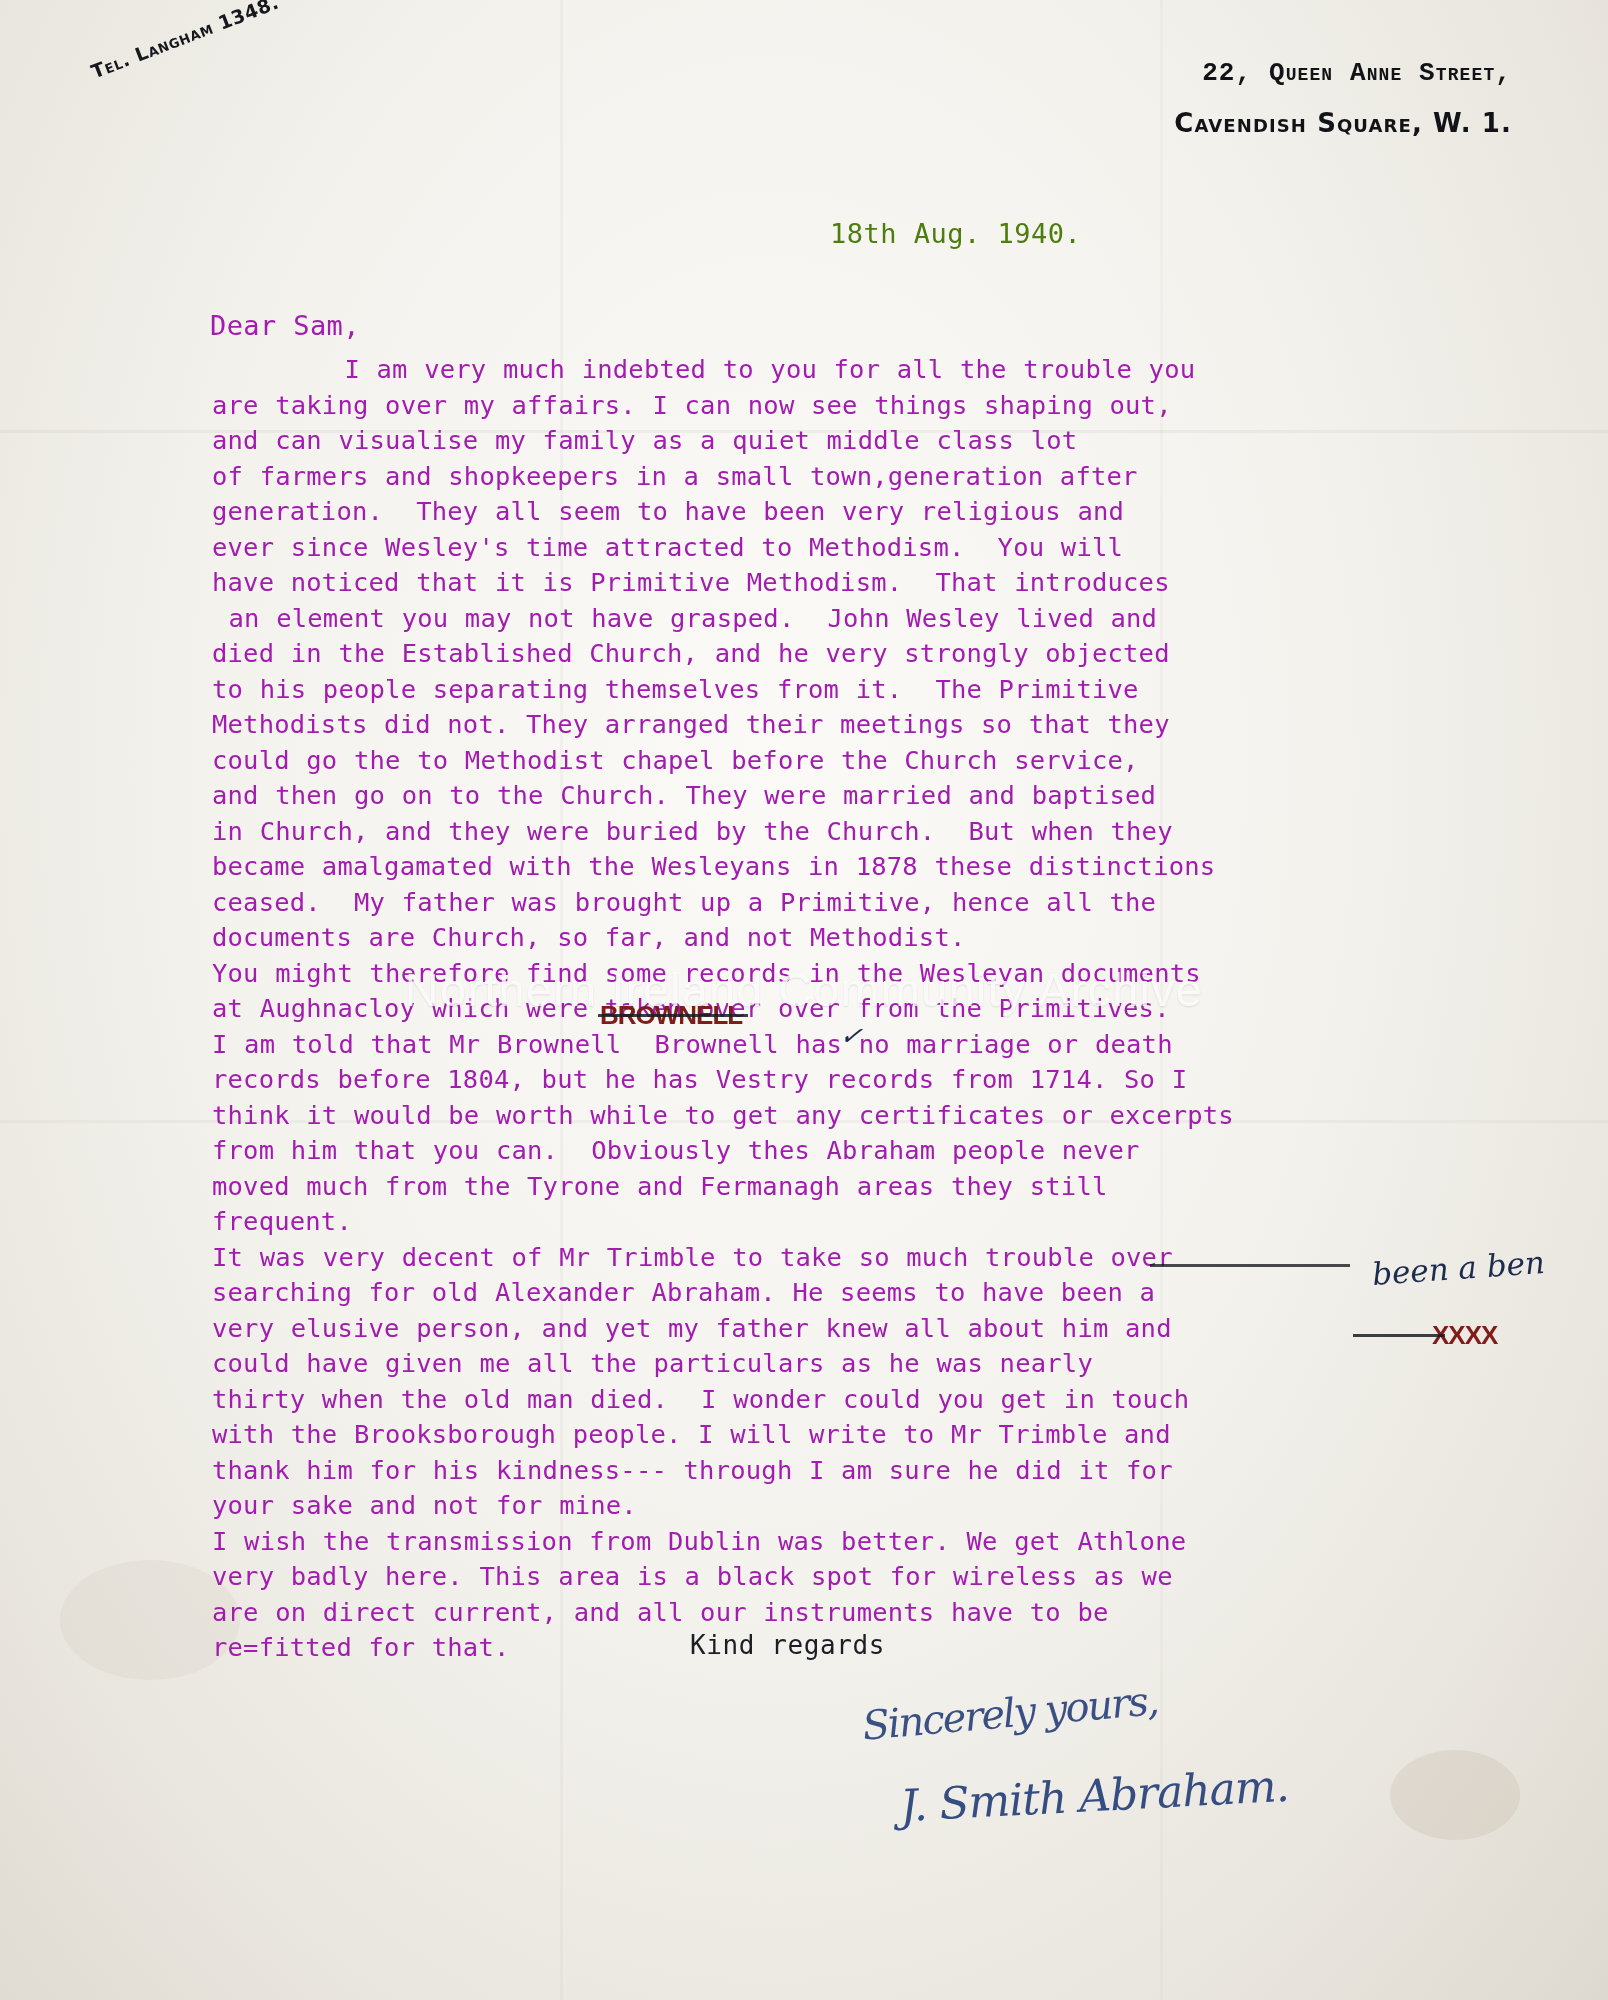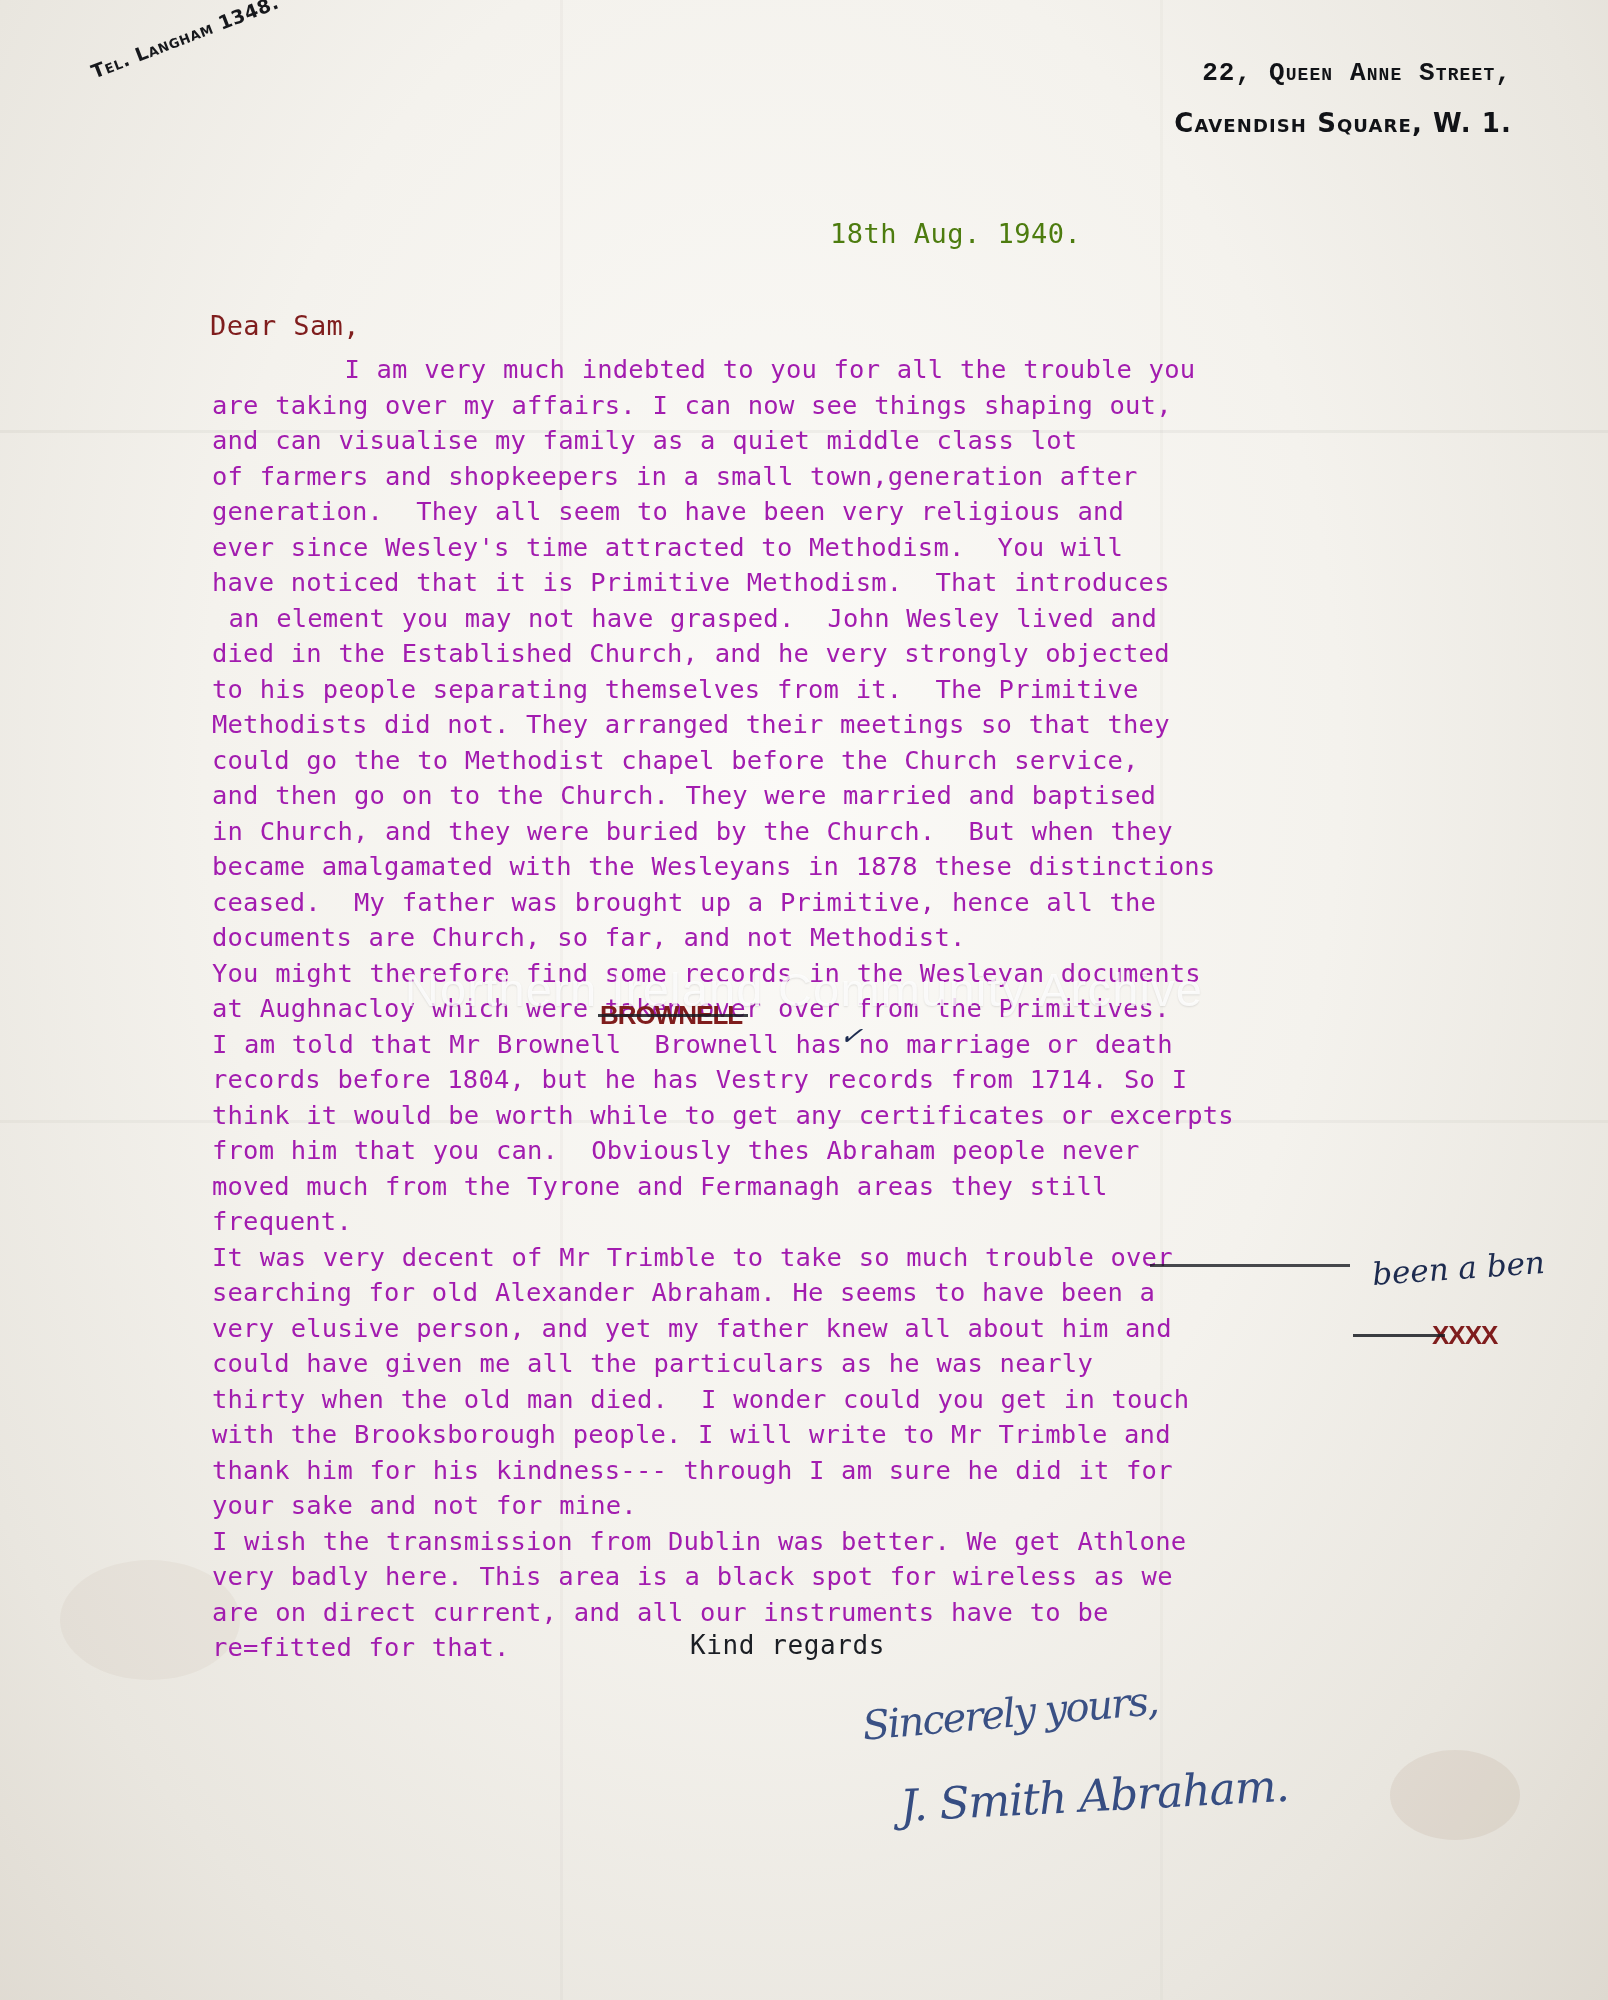--- a/index.html
+++ b/index.html
@@ -75,21 +75,21 @@
     color: #4d7c0f;
     white-space: nowrap;
   }
 
   .salutation {
     position: absolute;
     left: 210px;
     top: 310px;
     font-size: 27px;
     letter-spacing: 0.4px;
-    color: #7f1d1d;
+    color: #a21caf;
   }
 
   
   #body-text {
     position: absolute;
     left: 212px;
     top: 352px;
     width: 1350px;
     font-size: 25.5px;
     line-height: 35.5px;

